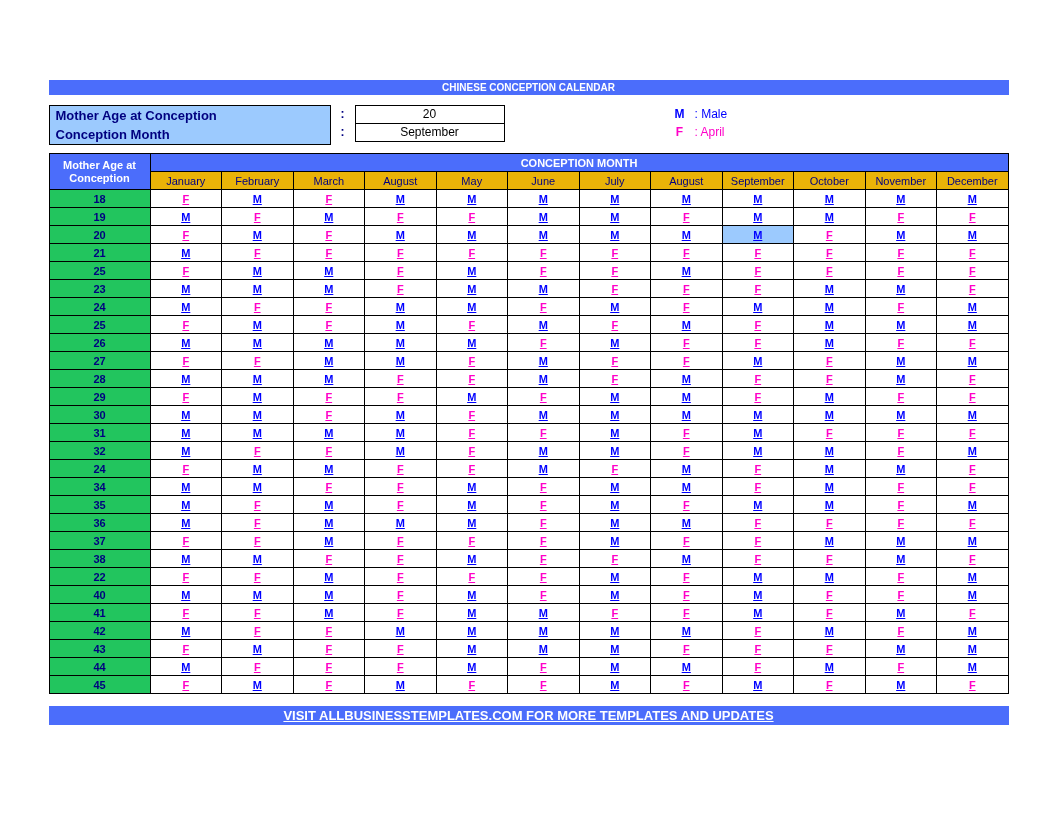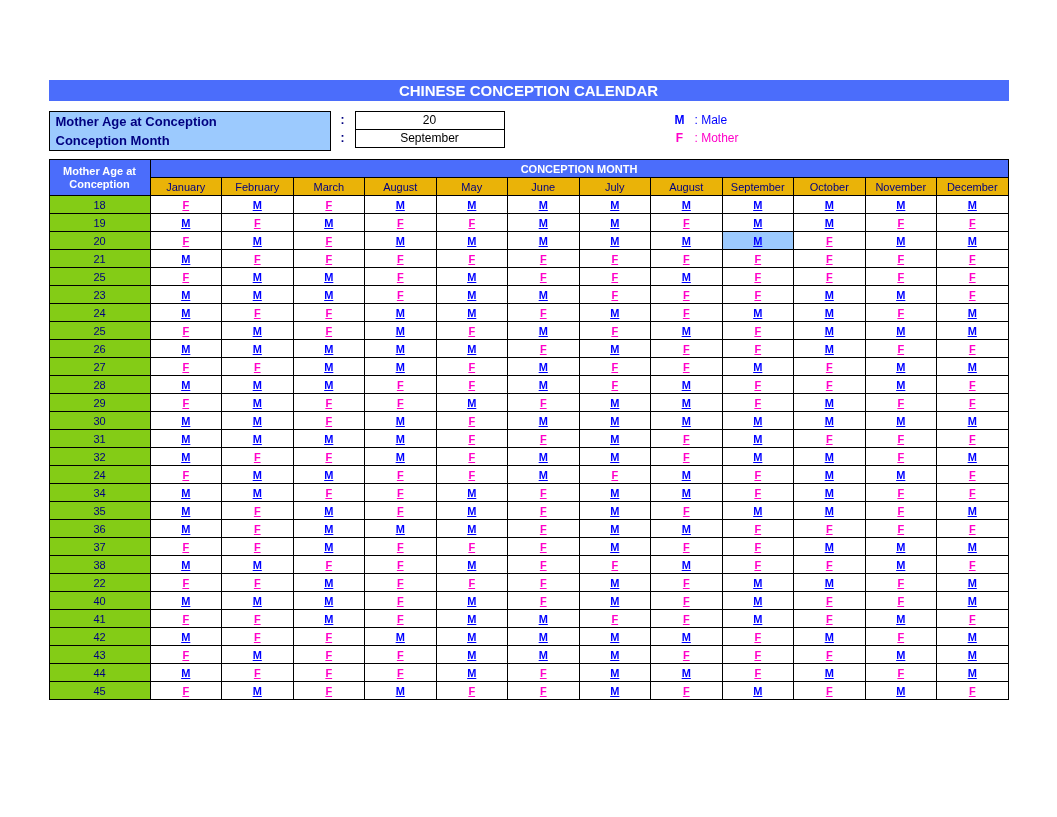--- a/index.html
+++ b/index.html
@@ -11,21 +11,21 @@
   .page {
     width: 960px;
     margin: 80px auto 0 auto;
   }
   .title-bar {
     background: #4b6dfb;
     color: #ffffff;
     font-weight: bold;
     text-align: center;
     padding: 2px 0;
-    font-size: 15px;
+    font-size: 10px;
   }
   .inputs-row {
     display: flex;
     align-items: flex-start;
     margin: 10px 0 8px 0;
   }
   .input-labels {
     width: 280px;
     background: #9ccafe;
     border: 1px solid #000;
@@ -93,23 +93,23 @@
     font-size: 13px;
   }
   th.month-head {
     background: #eab308;
     color: #000080;
     font-weight: normal;
     width: 66px;
     font-size: 12px;
   }
   td.age-cell {
-    background: #84cc16;
+    background: #22c55e;
     color: #000080;
-    font-weight: normal;
+    font-weight: bold;
     font-size: 12px;
   }
   td.data-cell a {
     text-decoration: underline;
     font-weight: bold;
   }
   td.highlight {
     background: #9ccafe;
   }
   .footer-bar {
@@ -143,21 +143,21 @@
       <div>20</div>
       <div>September</div>
     </div>
     <div class="legend">
       <div class="legend-row">
         <span class="legend-key male">M</span>
         <span class="legend-val male">: Male</span>
       </div>
       <div class="legend-row">
         <span class="legend-key female">F</span>
-        <span class="legend-val female">: Mother</span>
+        <span class="legend-val female">: April</span>
       </div>
     </div>
   </div>
 
   <table class="cal">
     <thead>
       <tr>
         <th class="corner-head" rowspan="2">Mother Age at Conception</th>
         <th class="conc-title-head" colspan="12">CONCEPTION MONTH</th>
       </tr>
@@ -593,14 +593,15 @@
           <td class="data-cell"><a class="male">M</a></td>
           <td class="data-cell"><a class="female">F</a></td>
           <td class="data-cell"><a class="male">M</a></td>
           <td class="data-cell"><a class="female">F</a></td>
           <td class="data-cell"><a class="male">M</a></td>
           <td class="data-cell"><a class="female">F</a></td>
         </tr>
       </tbody>
   </table>
 
+  <div class="footer-bar">VISIT ALLBUSINESSTEMPLATES.COM FOR MORE TEMPLATES AND UPDATES</div>
 
 </div>
 
 </body></html>

